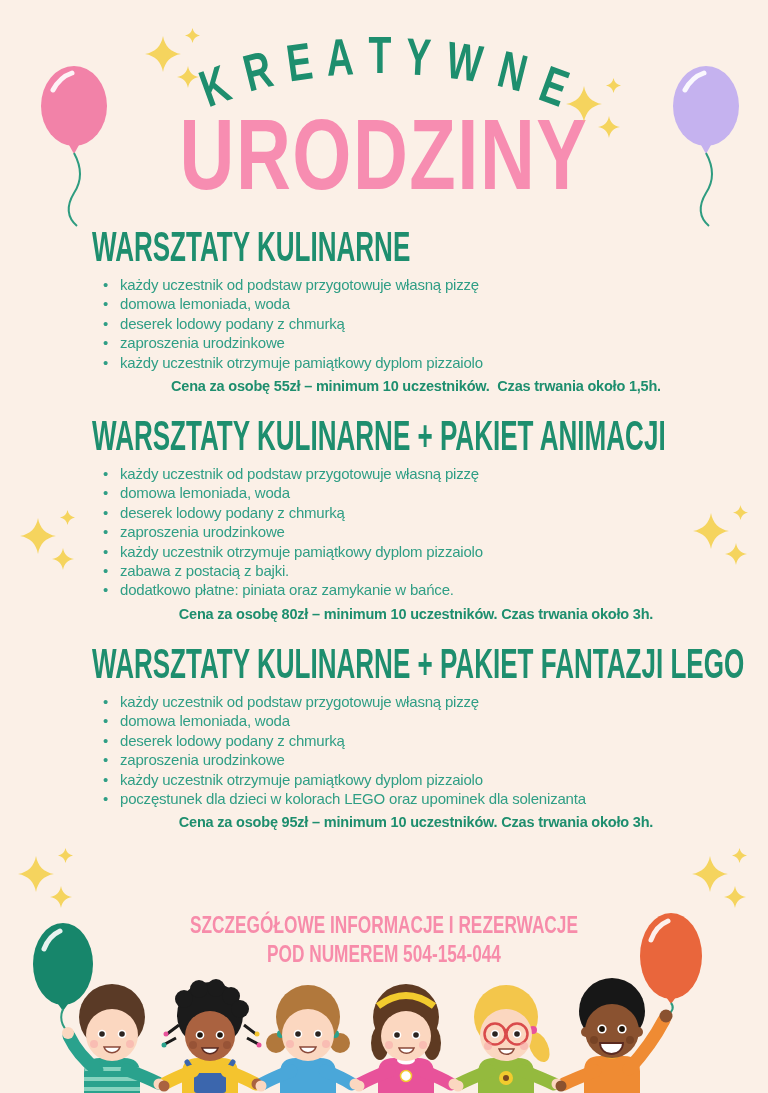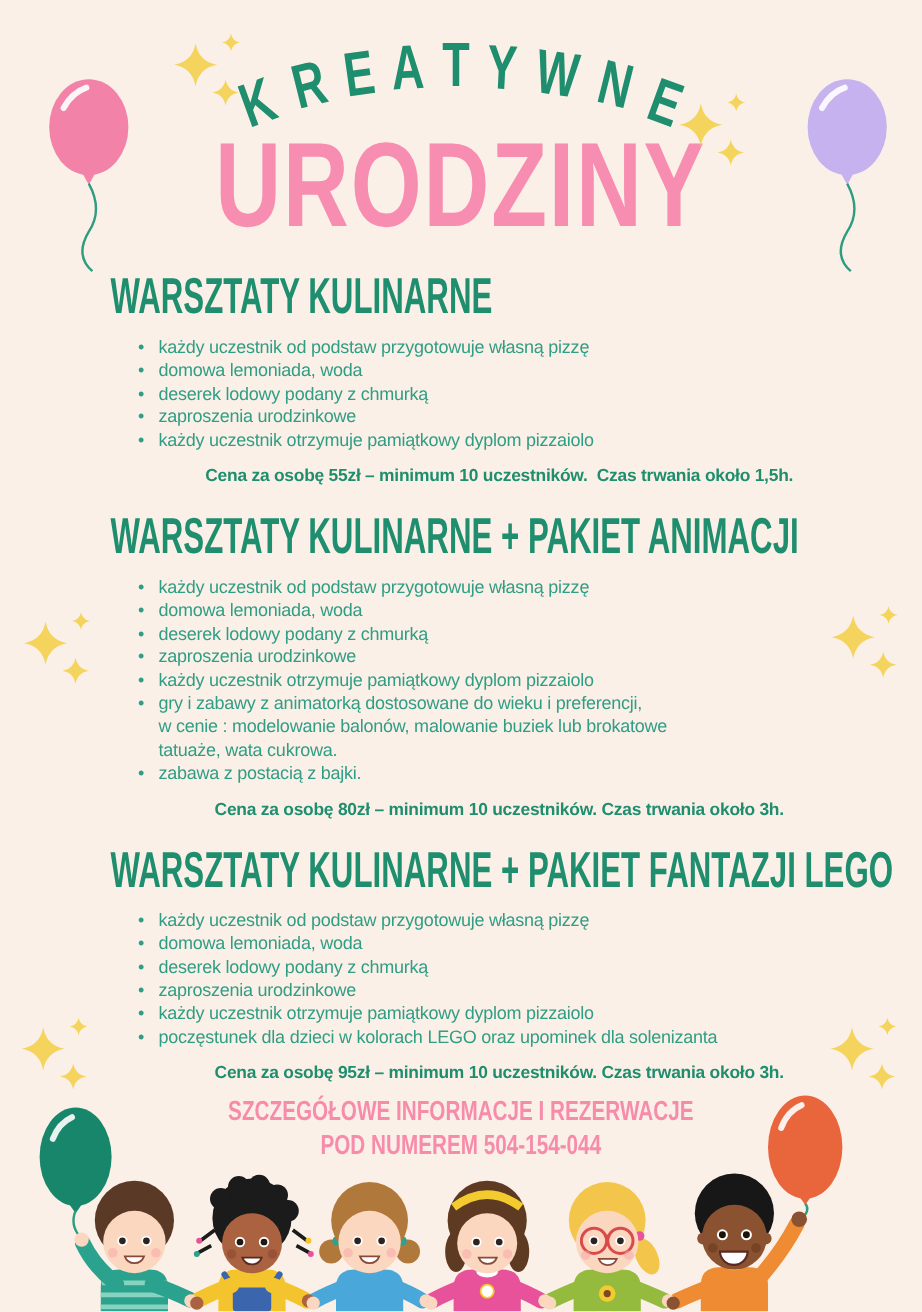--- a/index.html
+++ b/index.html
@@ -31,21 +31,21 @@
   
   .content{position:absolute;top:226px;left:92px;right:28px;}
   .section{margin:0 0 21px 0;}
   .section-heading{
     margin:0 0 7px 0;
     font-size:42px;font-weight:700;line-height:1;
     color:var(--green_dark);
     white-space:nowrap;
     transform:scaleX(0.62);transform-origin:left center;
   }
-  ul.bullets{list-style:none;margin:12px;padding:0;}
+  ul.bullets{list-style:none;margin:0;padding:0;}
   ul.bullets li{
     position:relative;padding-left:28px;
     font-size:15px;line-height:19.4px;letter-spacing:-0.2px;
     color:var(--green_text);
     white-space:pre-line;
   }
   ul.bullets li::before{
     content:"•";position:absolute;left:11px;top:0;
     color:var(--green_text);font-size:15px;
   }
@@ -153,24 +153,22 @@
   </section>
 
   <section class="section">
     <h2 class="section-heading">WARSZTATY KULINARNE + PAKIET ANIMACJI</h2>
     <ul class="bullets">
           <li>każdy uczestnik od podstaw przygotowuje własną pizzę</li>
           <li>domowa lemoniada, woda</li>
           <li>deserek lodowy podany z chmurką</li>
           <li>zaproszenia urodzinkowe</li>
           <li>każdy uczestnik otrzymuje pamiątkowy dyplom pizzaiolo</li>
-          <li>gry i zabawy z animatorką dostosowane do wieku i preferencji,
-w cenie : modelowanie balonów, malowanie buziek lub brokatowe
-tatuaże, wata cukrowa.</li>
           <li>zabawa z postacią z bajki.</li>
+          <li>dodatkowo płatne: piniata oraz zamykanie w bańce.</li>
         </ul>
     <p class="price">Cena za osobę 80zł – minimum 10 uczestników. Czas trwania około 3h.</p>
   </section>
 
   <section class="section">
     <h2 class="section-heading">WARSZTATY KULINARNE + PAKIET FANTAZJI LEGO</h2>
     <ul class="bullets">
           <li>każdy uczestnik od podstaw przygotowuje własną pizzę</li>
           <li>domowa lemoniada, woda</li>
           <li>deserek lodowy podany z chmurką</li>

